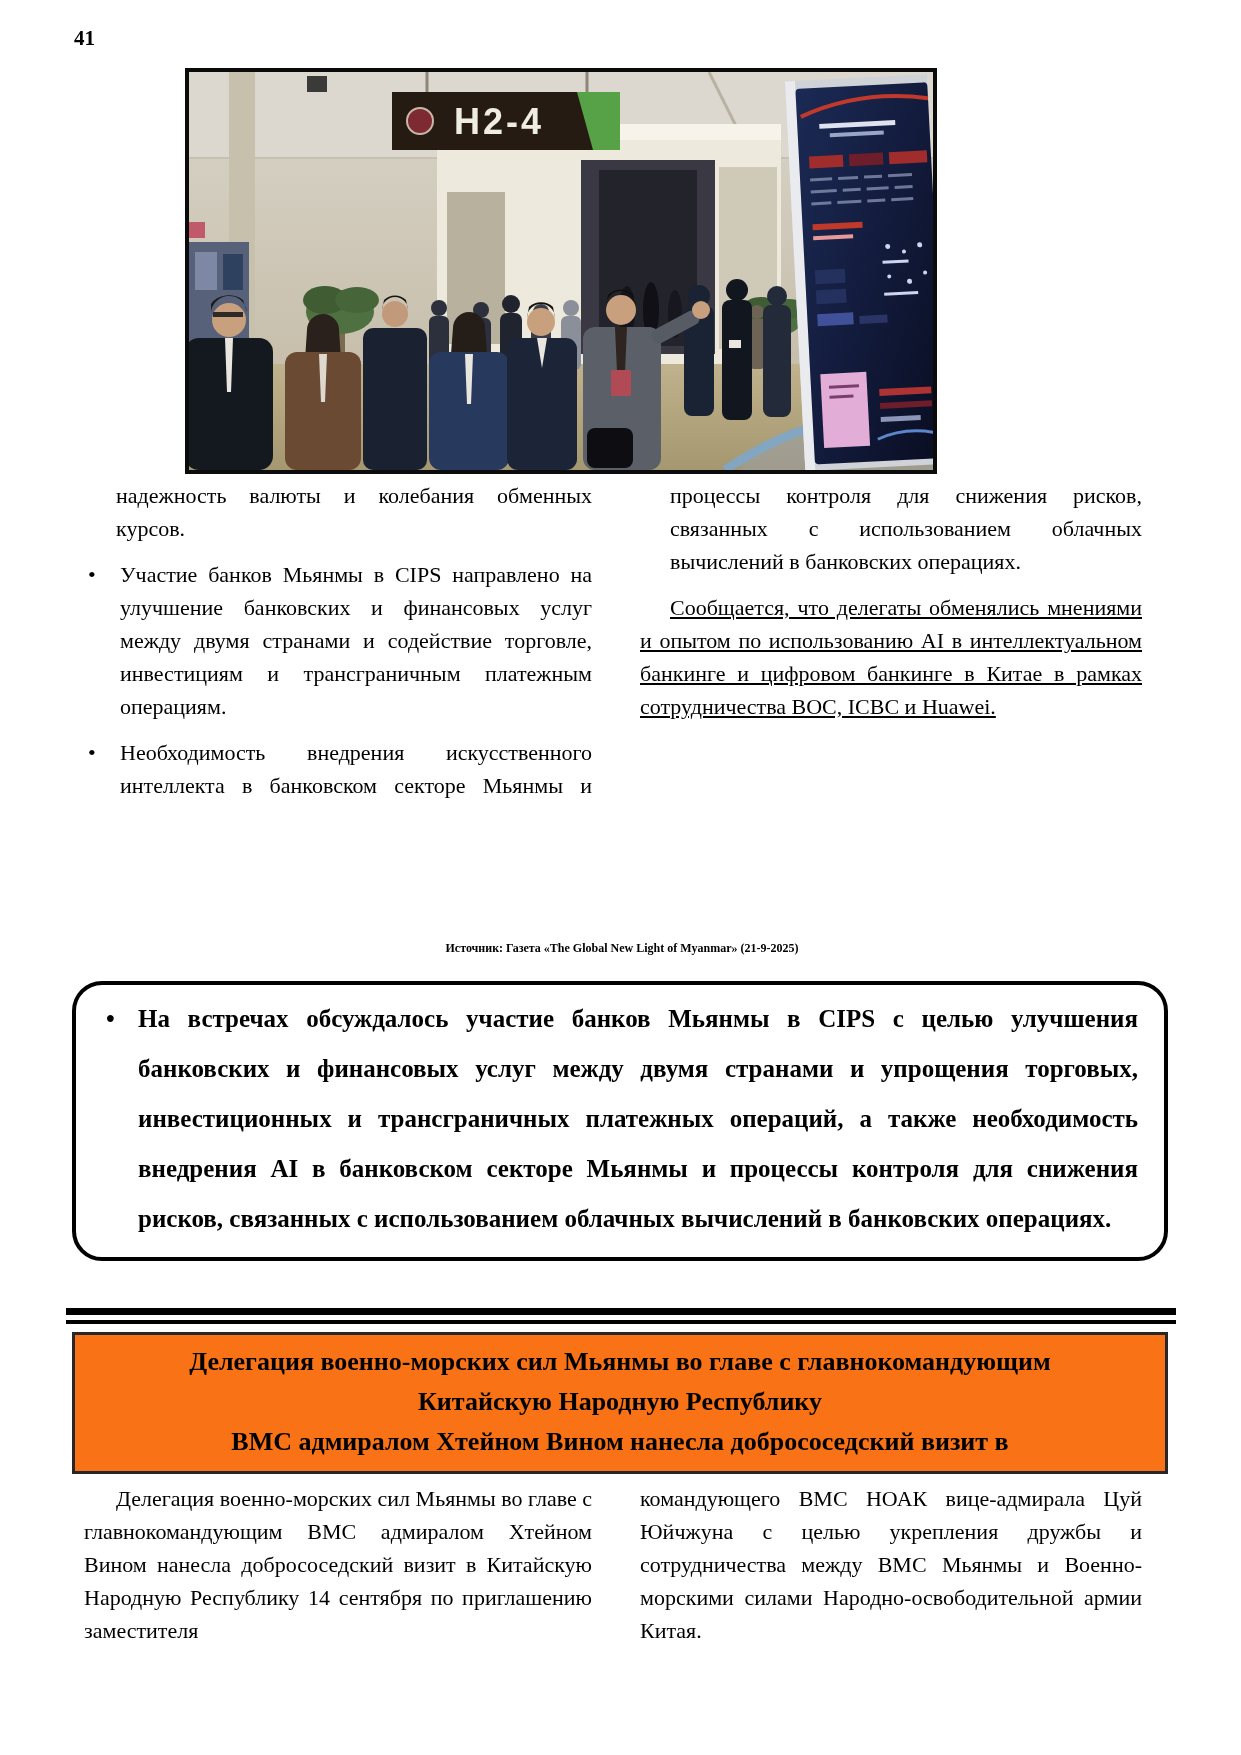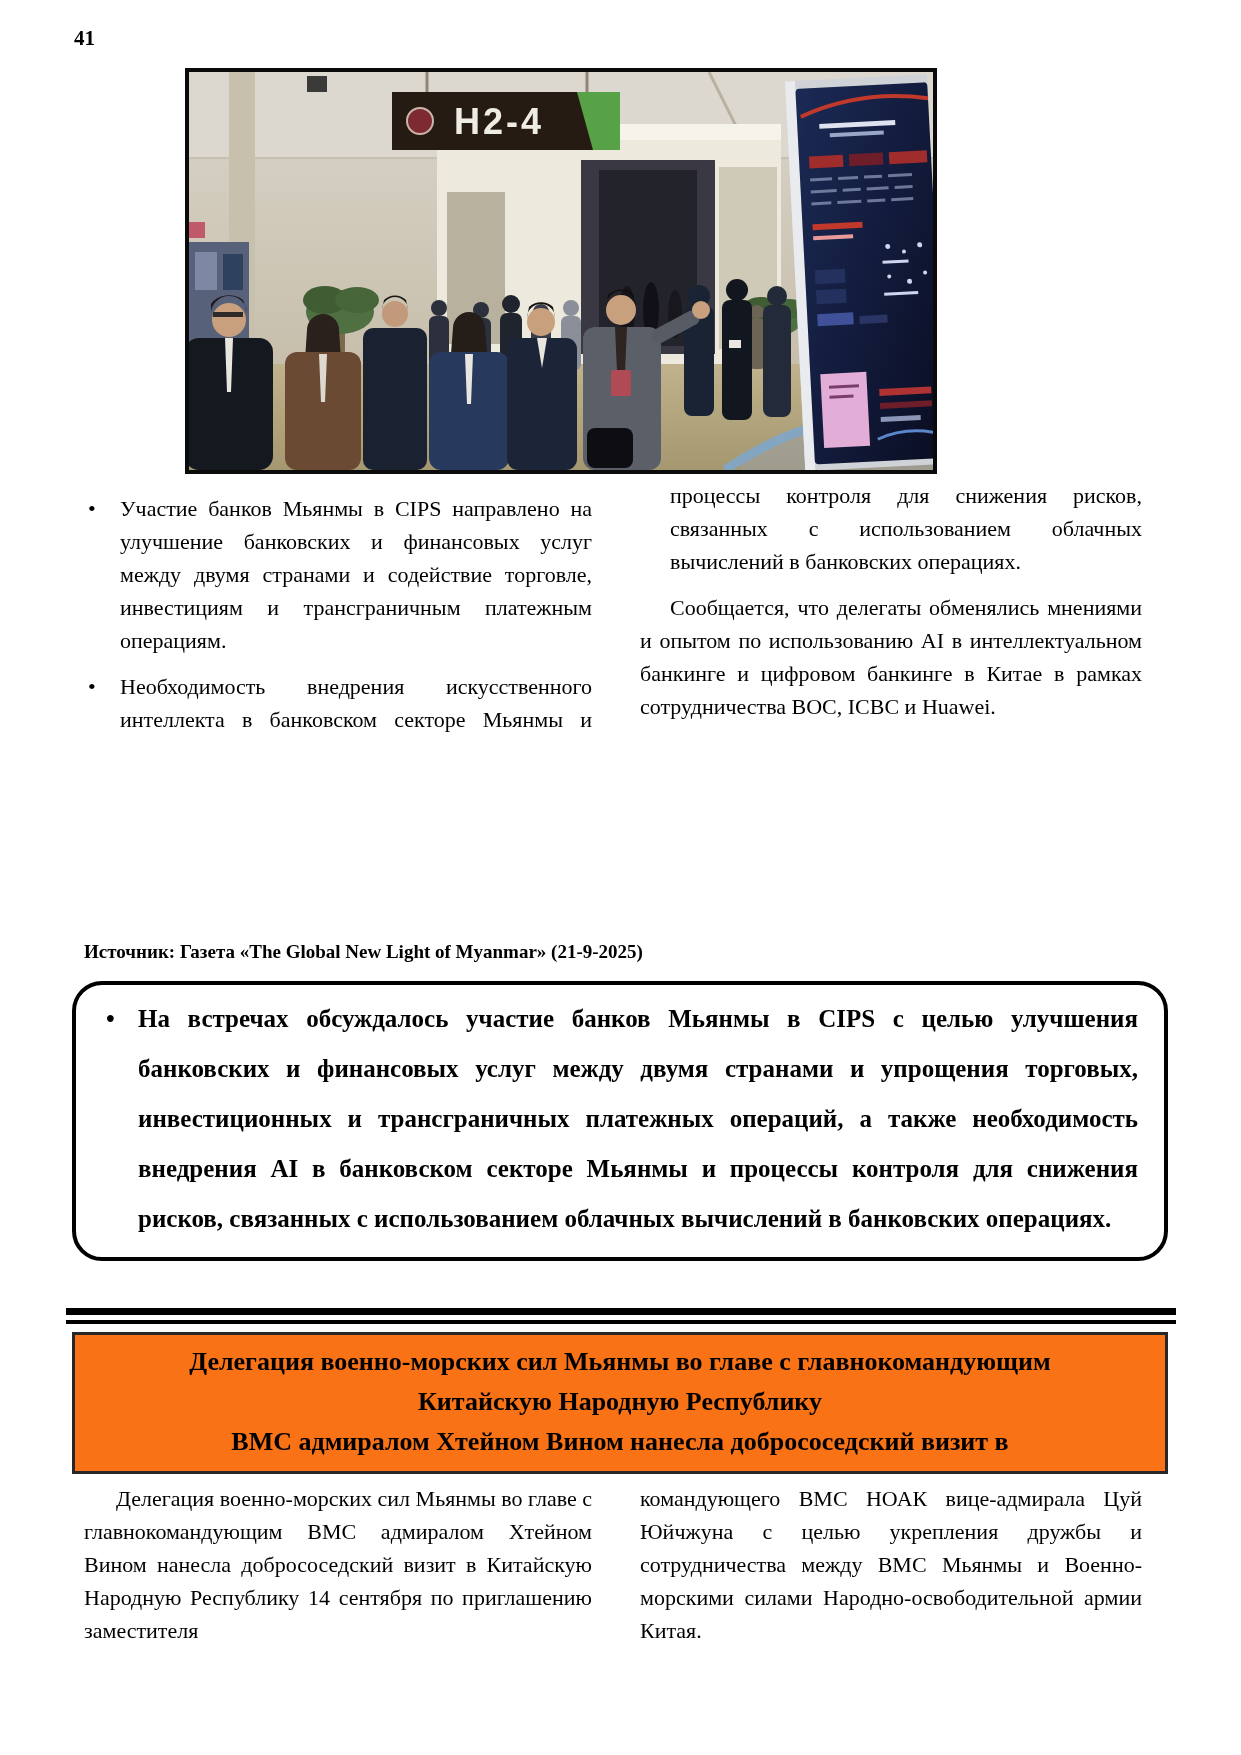--- a/index.html
+++ b/index.html
@@ -24,26 +24,26 @@
   .cols1 { top:479px; }
   .cols2 { top:1482px; }
   .col-l { width:508px; }
   .col-r { width:502px; }
   p { margin:0; }
   .indent { margin-left:32px; }
   .bullet { display:flex; margin-top:13px; }
   .bullet .bm { flex:0 0 32px; padding-left:4px; }
   .jl { text-align-last: justify; }
   .cont-indent { margin-left:30px; }
-  .para-follow { margin-top:13px; text-indent:30px; }
+  .para-follow { margin-top:13px; text-indent:30px;text-decoration:underline; }
   .first-indent { text-indent:32px; }
 
   .source {
     position:absolute; left:84px; top:941px; width:1076px;
-    text-align:left; font-weight:bold; font-size:19px;
+    text-align:center; font-weight:bold; font-size:12px;
   }
 
   
   .sbox {
     position:absolute; left:72px; top:981px; width:1096px; box-sizing:border-box;
     border:4px solid #000; border-radius:30px; padding:9px 26px 13px 20px;
     display:flex; font-weight:bold; font-size:25px; line-height:50px; text-align:justify;
   }
   .sbox .bm { flex:0 0 32px; padding-left:10px; }
 
@@ -275,20 +275,21 @@
           <polygon points="426,255 438,255 436,300 428,300" fill="#2e2420"></polygon>
           <rect x="422" y="298" width="20" height="26" rx="2" fill="#b04b55"></rect>
           <rect x="398" y="356" width="46" height="40" rx="8" fill="#0e0e12"></rect>
         </g>
       </g>
     </svg>
   </div>
 
   <div class="cols cols1">
     <div class="col-l">
+      <p class="indent">надежность валюты и колебания обменных курсов.</p>
       <div class="bullet">
         <span class="bm">•</span>
         <p>Участие банков Мьянмы в CIPS направлено на улучшение банковских и финансовых услуг между двумя странами и содействие торговле, инвестициям и трансграничным платежным операциям.</p>
       </div>
       <div class="bullet">
         <span class="bm">•</span>
         <p class="jl">Необходимость внедрения искусственного интеллекта в банковском секторе Мьянмы и</p>
       </div>
     </div>
     <div class="col-r">

